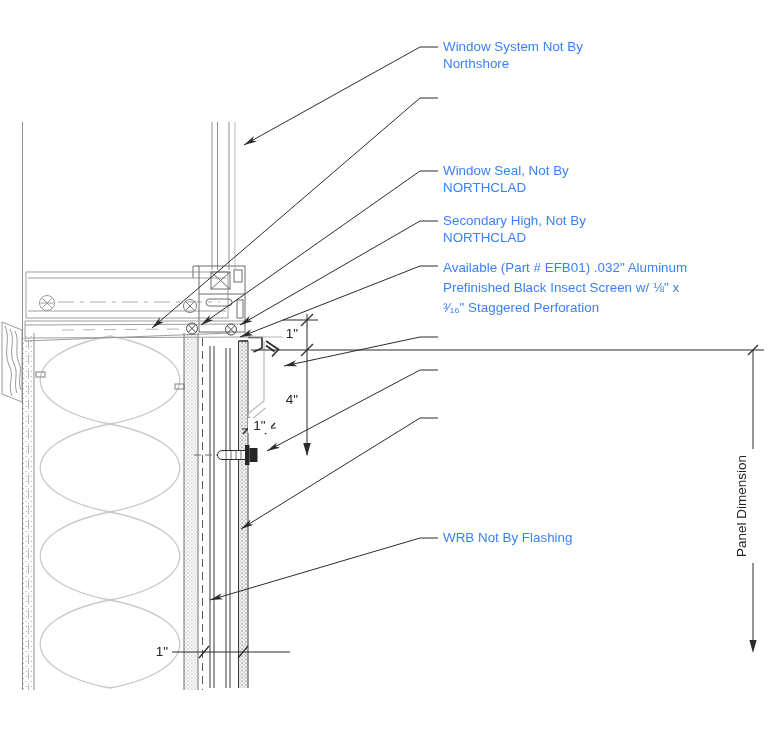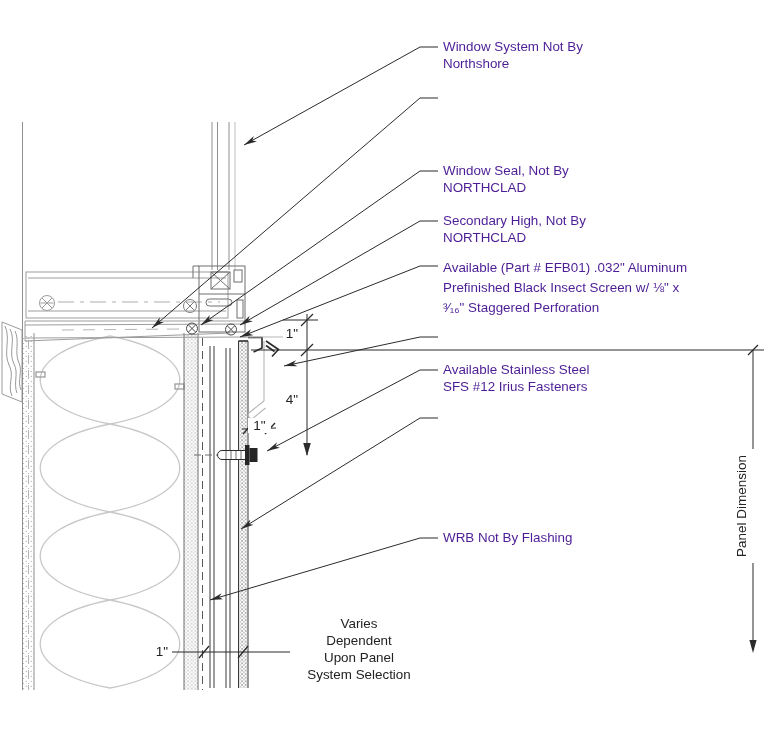--- a/index.html
+++ b/index.html
@@ -3,21 +3,21 @@
 <meta charset="utf-8">
 <style>
   html,body{margin:0;padding:0;background:#fff;}
   #stage{
     position:relative;width:768px;height:734px;background:#fff;overflow:hidden;
     font-family:"Liberation Sans","DejaVu Sans",sans-serif;color:#222;
   }
   #linework{position:absolute;left:0;top:0;}
   .anno{
     position:absolute;left:443px;width:322px;
-    font-size:13.4px;line-height:16.5px;color:#4c1d95;white-space:pre-line;
+    font-size:13.4px;line-height:16.5px;color:#3b82f6;white-space:pre-line;
   }
   .anno.tall{line-height:20px;}
   .anno.mid{line-height:17px;}
   .dim-label{
     position:absolute;font-size:13.5px;color:#232323;text-align:center;
   }
   .bg-white{background:#fff;}
   .panel-dim{
     position:absolute;left:741px;top:506px;white-space:nowrap;
     transform:translate(-50%,-50%) rotate(-90deg);
@@ -215,28 +215,22 @@
 
   <div class="anno" style="top:39px">Window System Not By
 Northshore</div>
   <div class="anno" style="top:163px">Window Seal, Not By
 NORTHCLAD</div>
   <div class="anno" style="top:213px">Secondary High, Not By
 NORTHCLAD</div>
   <div class="anno tall" style="top:258px">Available (Part # EFB01) .032" Aluminum
 Prefinished Black Insect Screen w/ ⅛" x
 ³⁄₁₆" Staggered Perforation</div>
-  <div class="anno" style="top:362px">Available Stainless Steel
-SFS #12 Irius Fasteners</div>
   <div class="anno" style="top:530px">WRB Not By Flashing</div>
 
   <div class="dim-label" style="left:279px;top:326px;width:26px">1"</div>
   <div class="dim-label" style="left:279px;top:392px;width:26px">4"</div>
   <div class="dim-label bg-white" style="left:248px;top:418px;width:23px">1"</div>
   <div class="dim-label" style="left:134px;top:644px;width:34px;text-align:right">1"</div>
   <div class="panel-dim">Panel Dimension</div>
 
-  <div class="varies-note">Varies
-Dependent
-Upon Panel
-System Selection</div>
 
 </div>
 
 </body></html>

